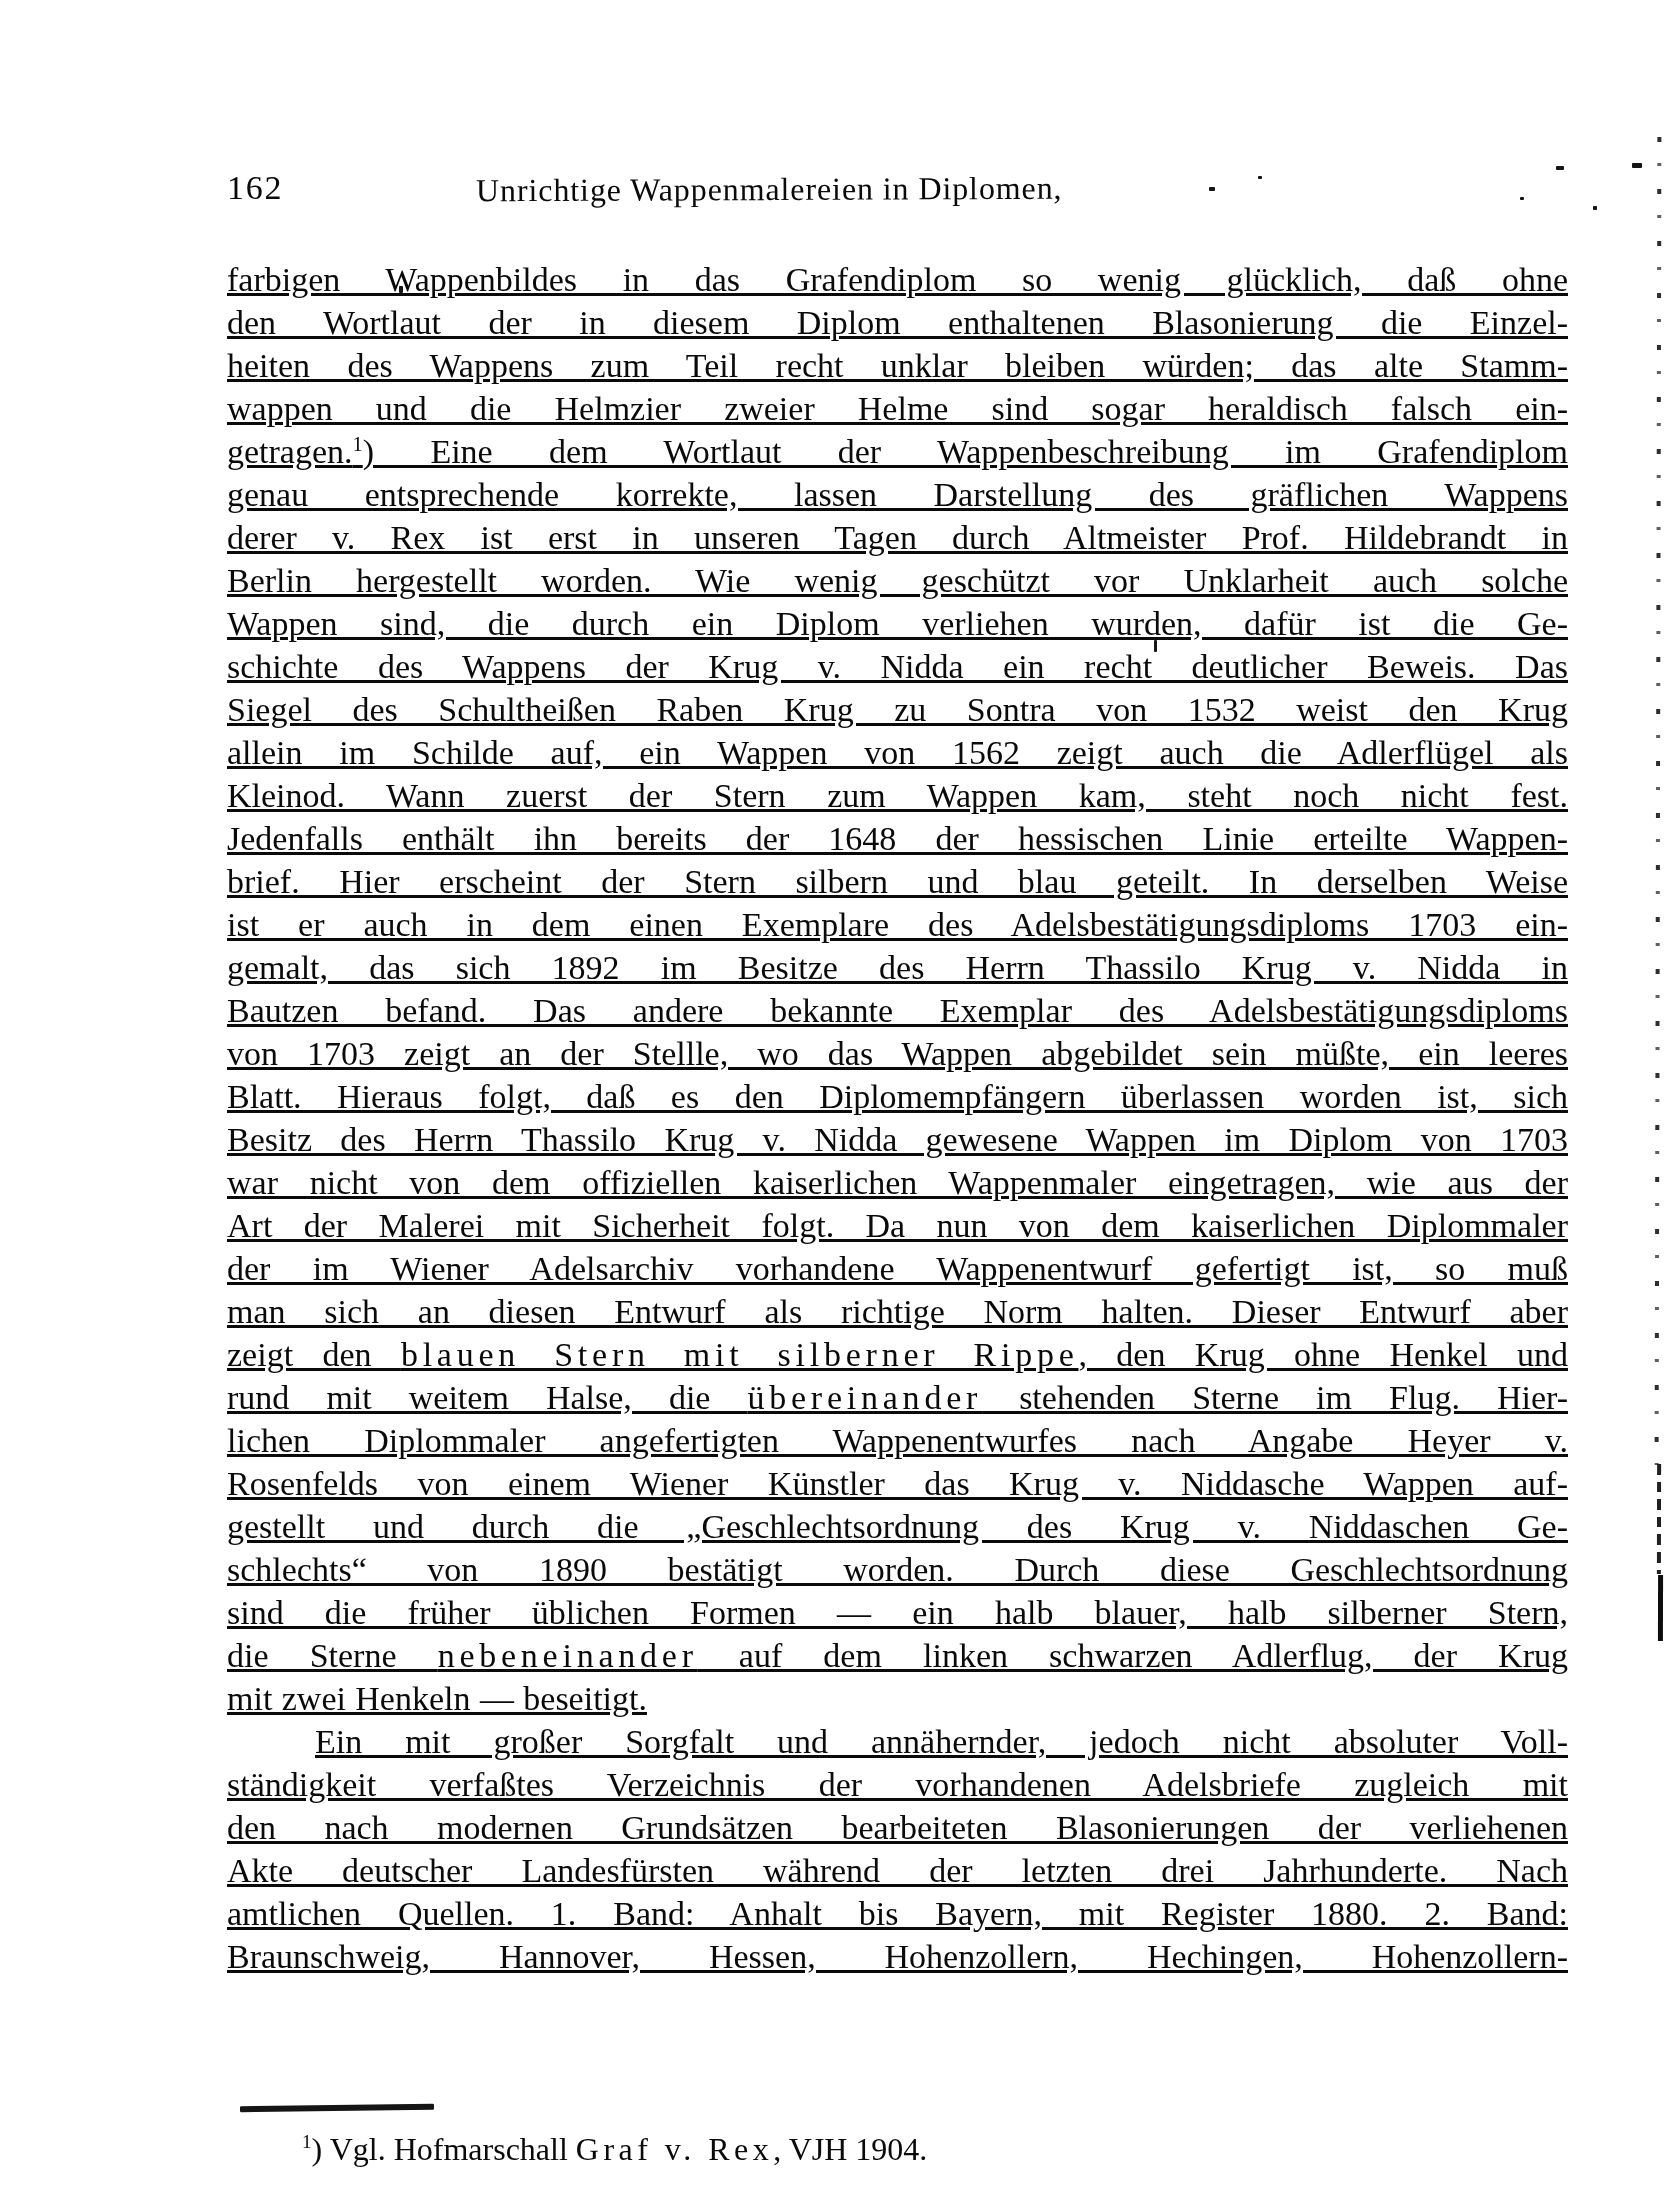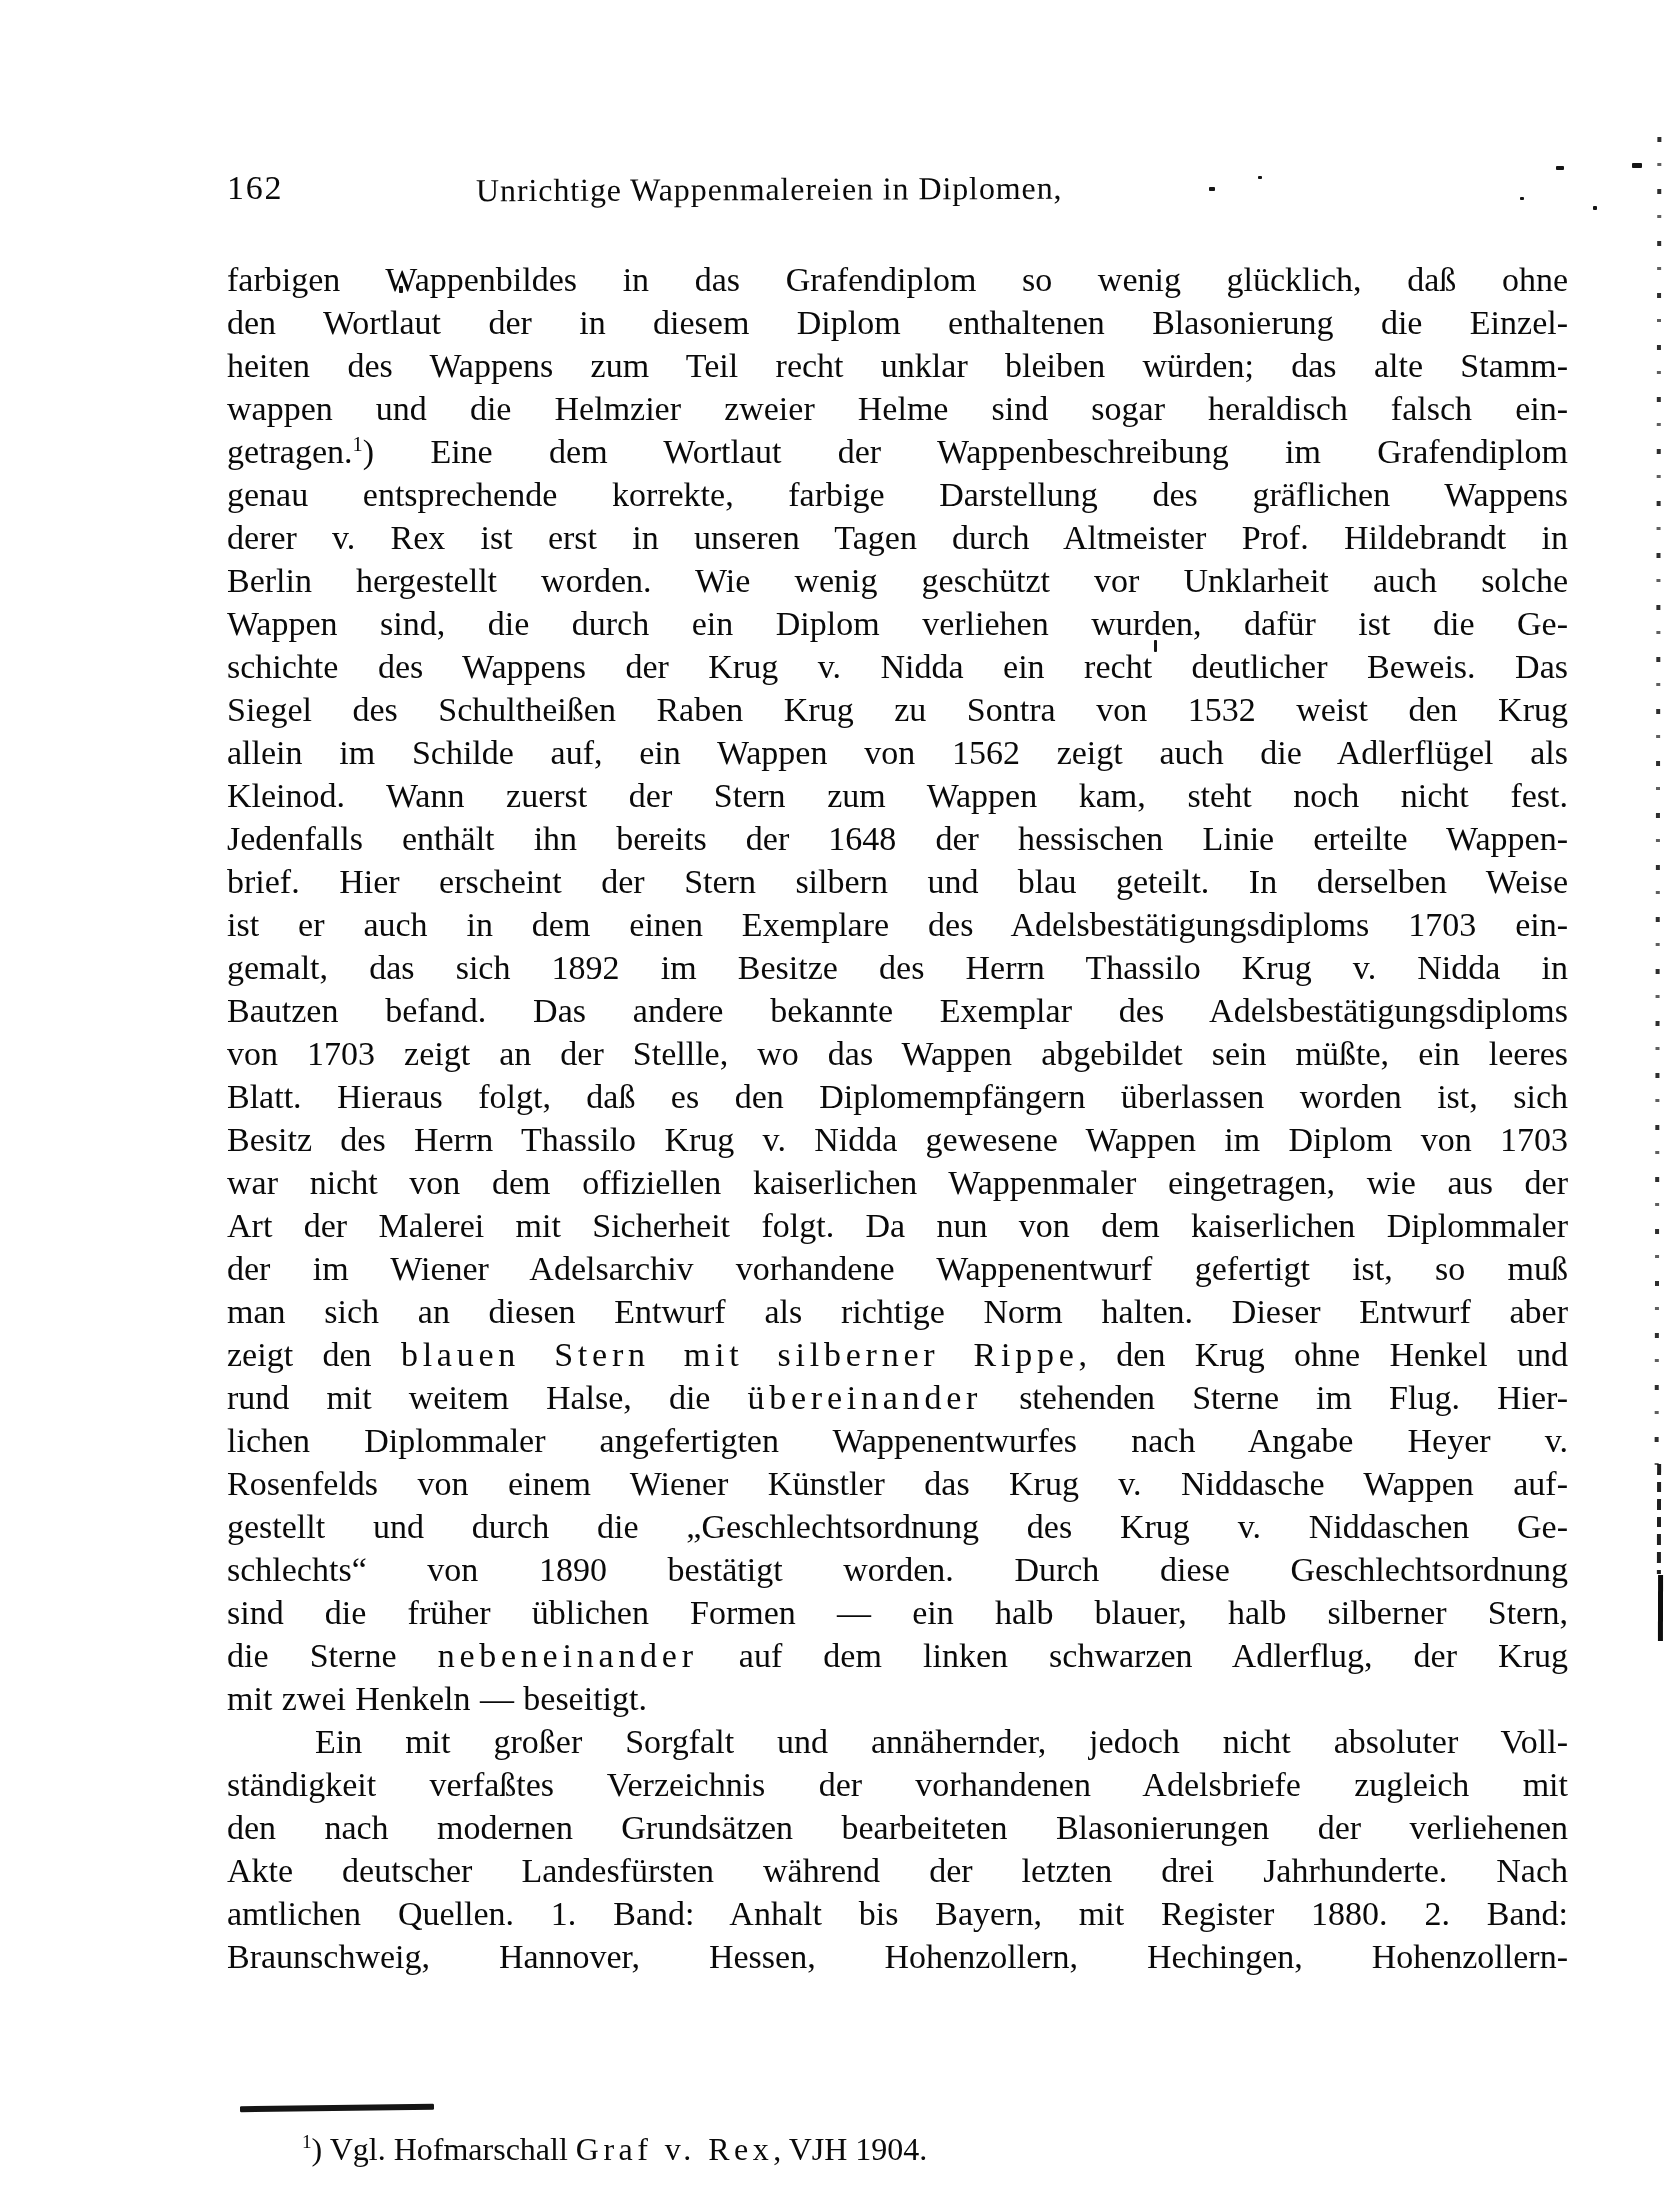--- a/index.html
+++ b/index.html
@@ -17,20 +17,21 @@
     letter-spacing:0.9px;transform:rotate(-0.25deg);
   }
   .body-text{
     position:absolute;left:227px;top:258px;width:1341px;
     font-size:34px;
   }
   .line{
     height:43px;line-height:43px;
     text-align:justify;text-align-last:justify;
     word-spacing:0.9px;
+    text-decoration:underline;
   }
   .line.nojust{text-align:right;text-align-last:left;}
   .line.indent{padding-left:88px;}
   .sp{letter-spacing:0.14em;}
   .sup{vertical-align:super;font-size:60%;line-height:0;}
   .footnote-rule{
     position:absolute;left:240px;top:2105px;width:194px;height:5.7px;
     background:#151515;transform:rotate(-0.7deg);border-radius:1.3px;
   }
   .footnote{
@@ -73,21 +74,21 @@
   <div class="page-num">162</div>
 
   <div class="running-header">Unrichtige Wappenmalereien in Diplomen,</div>
 
   <div class="body-text">
       <div class="line">farbigen Wappenbildes in das Grafendiplom so wenig glücklich, daß ohne</div>
       <div class="line">den Wortlaut der in diesem Diplom enthaltenen Blasonierung die Einzel-</div>
       <div class="line">heiten des Wappens zum Teil recht unklar bleiben würden; das alte Stamm-</div>
       <div class="line">wappen und die Helmzier zweier Helme sind sogar heraldisch falsch ein-</div>
       <div class="line">getragen.<span class="sup">1</span>)  Eine dem Wortlaut der Wappenbeschreibung im Grafendiplom</div>
-      <div class="line">genau entsprechende korrekte, farbige Darstellung des gräflichen Wappens</div>
+      <div class="line">genau entsprechende korrekte, lassen Darstellung des gräflichen Wappens</div>
       <div class="line">derer v. Rex ist erst in unseren Tagen durch Altmeister Prof. Hildebrandt in</div>
       <div class="line">Berlin hergestellt worden. Wie wenig geschützt vor Unklarheit auch solche</div>
       <div class="line">Wappen sind, die durch ein Diplom verliehen wurden, dafür ist die Ge-</div>
       <div class="line">schichte des Wappens der Krug v. Nidda ein recht deutlicher Beweis. Das</div>
       <div class="line">Siegel des Schultheißen Raben Krug zu Sontra von 1532 weist den Krug</div>
       <div class="line">allein im Schilde auf, ein Wappen von 1562 zeigt auch die Adlerflügel als</div>
       <div class="line">Kleinod.  Wann zuerst der Stern zum Wappen kam, steht noch nicht fest.</div>
       <div class="line">Jedenfalls enthält ihn bereits der 1648 der hessischen Linie erteilte Wappen-</div>
       <div class="line">brief. Hier erscheint der Stern silbern und blau geteilt. In derselben Weise</div>
       <div class="line">ist er auch in dem einen Exemplare des Adelsbestätigungsdiploms 1703 ein-</div>

